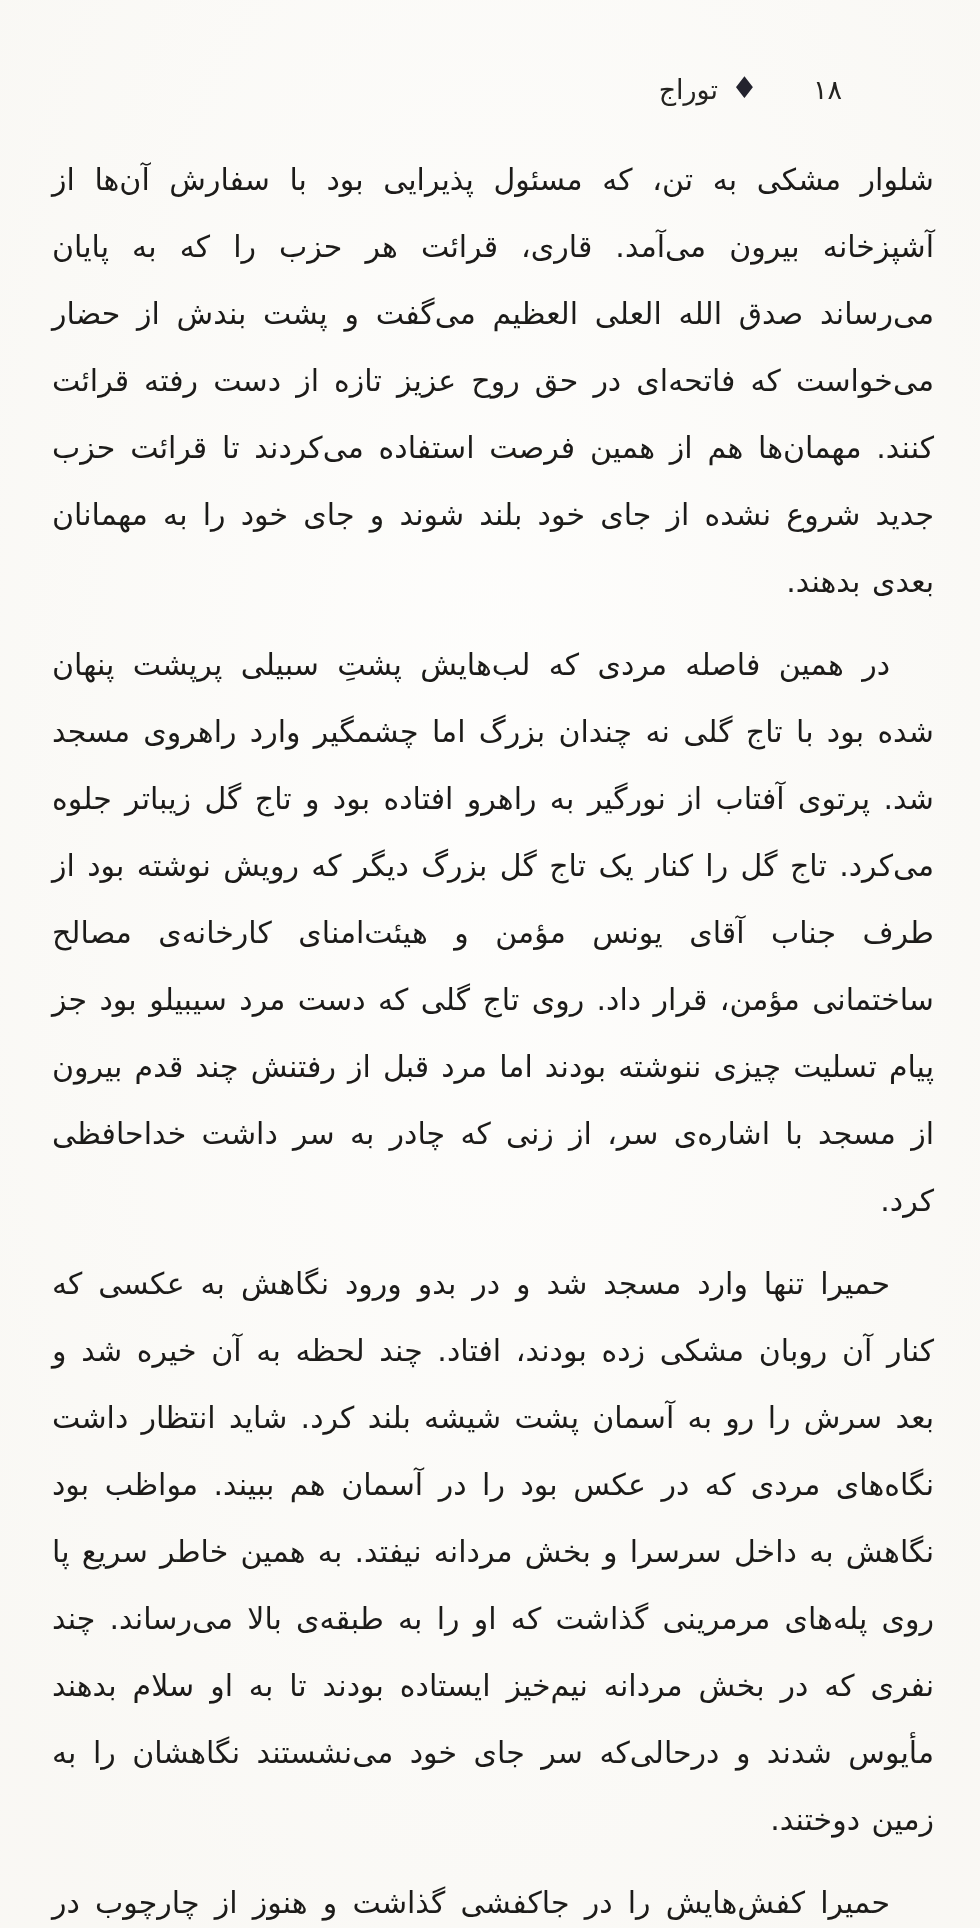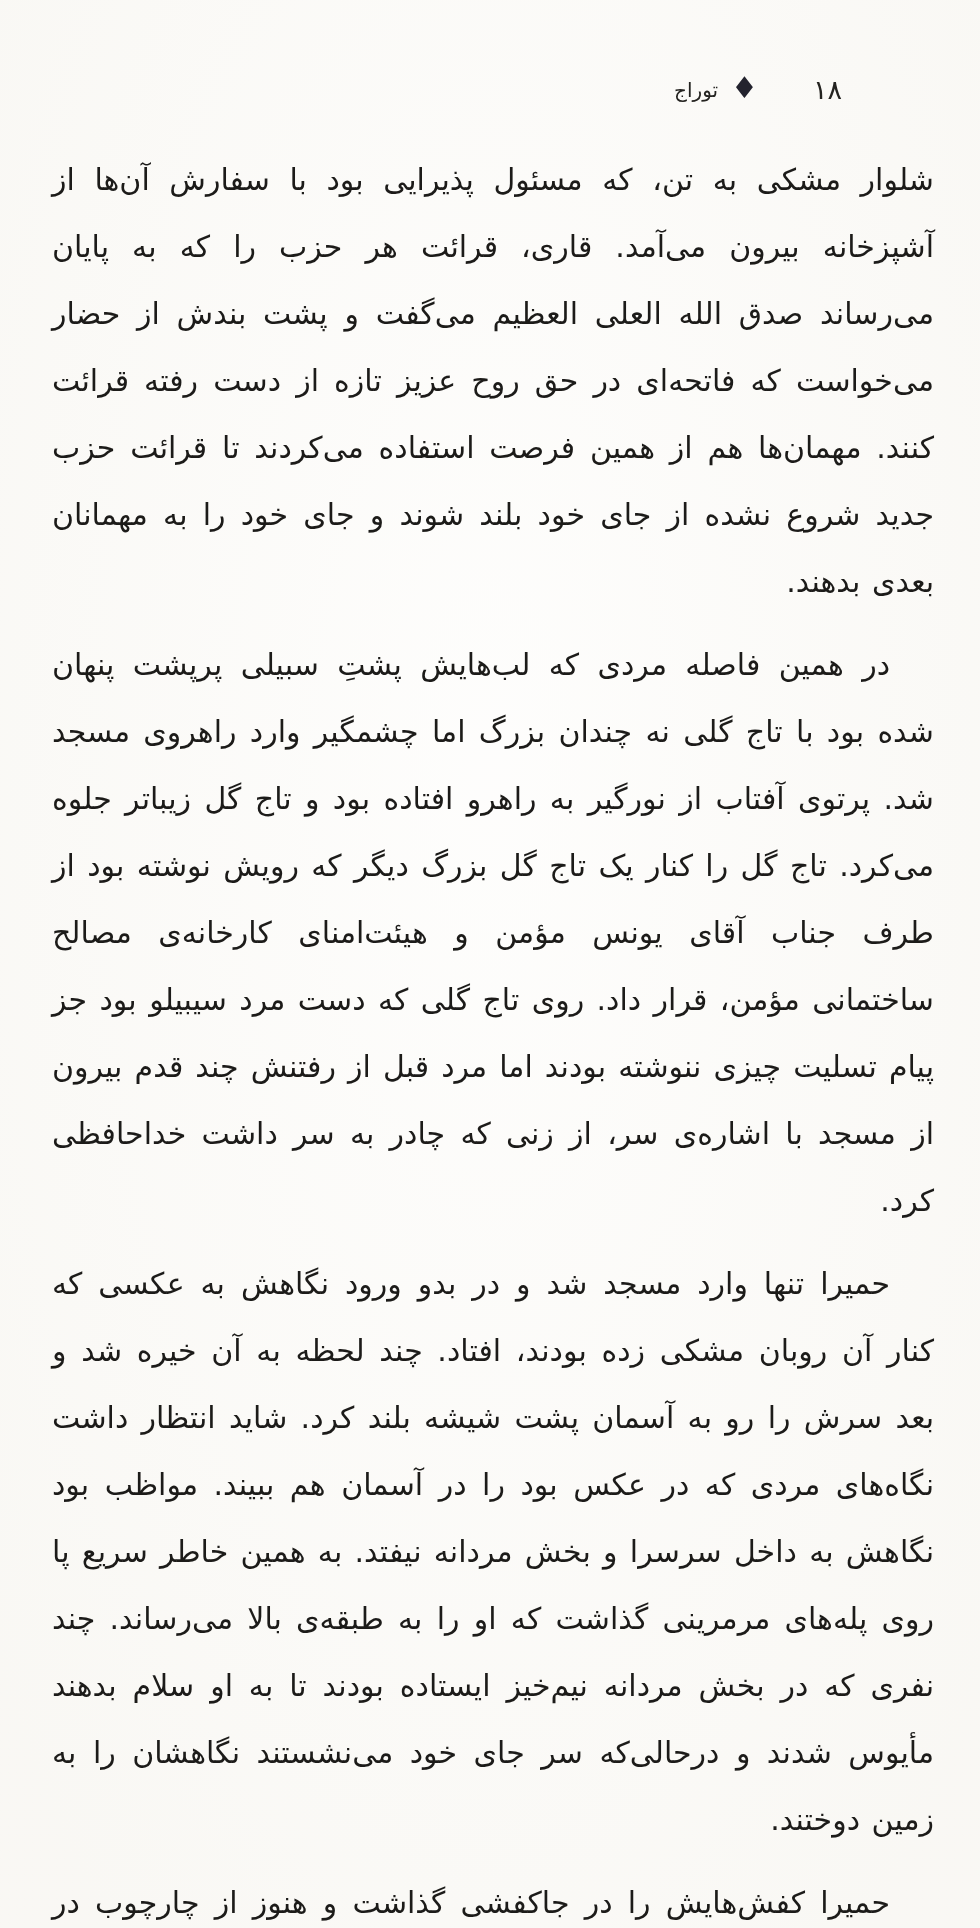--- a/index.html
+++ b/index.html
@@ -37,21 +37,21 @@
     letter-spacing: 2px;
     margin-left: 42px;
   }
   .running-head .diamond {
     font-size: 30px;
     color: #23232e;
     line-height: 1;
     transform: translateY(-2px);
   }
   .running-head .book-title {
-    font-size: 20px;
+    font-size: 27px;
   }
   .text-block {
     position: absolute;
     top: 130px;
     right: 30px;
     left: 36px;
     direction: rtl;
     text-align: justify;
     font-size: 30px;
     line-height: 67px;

